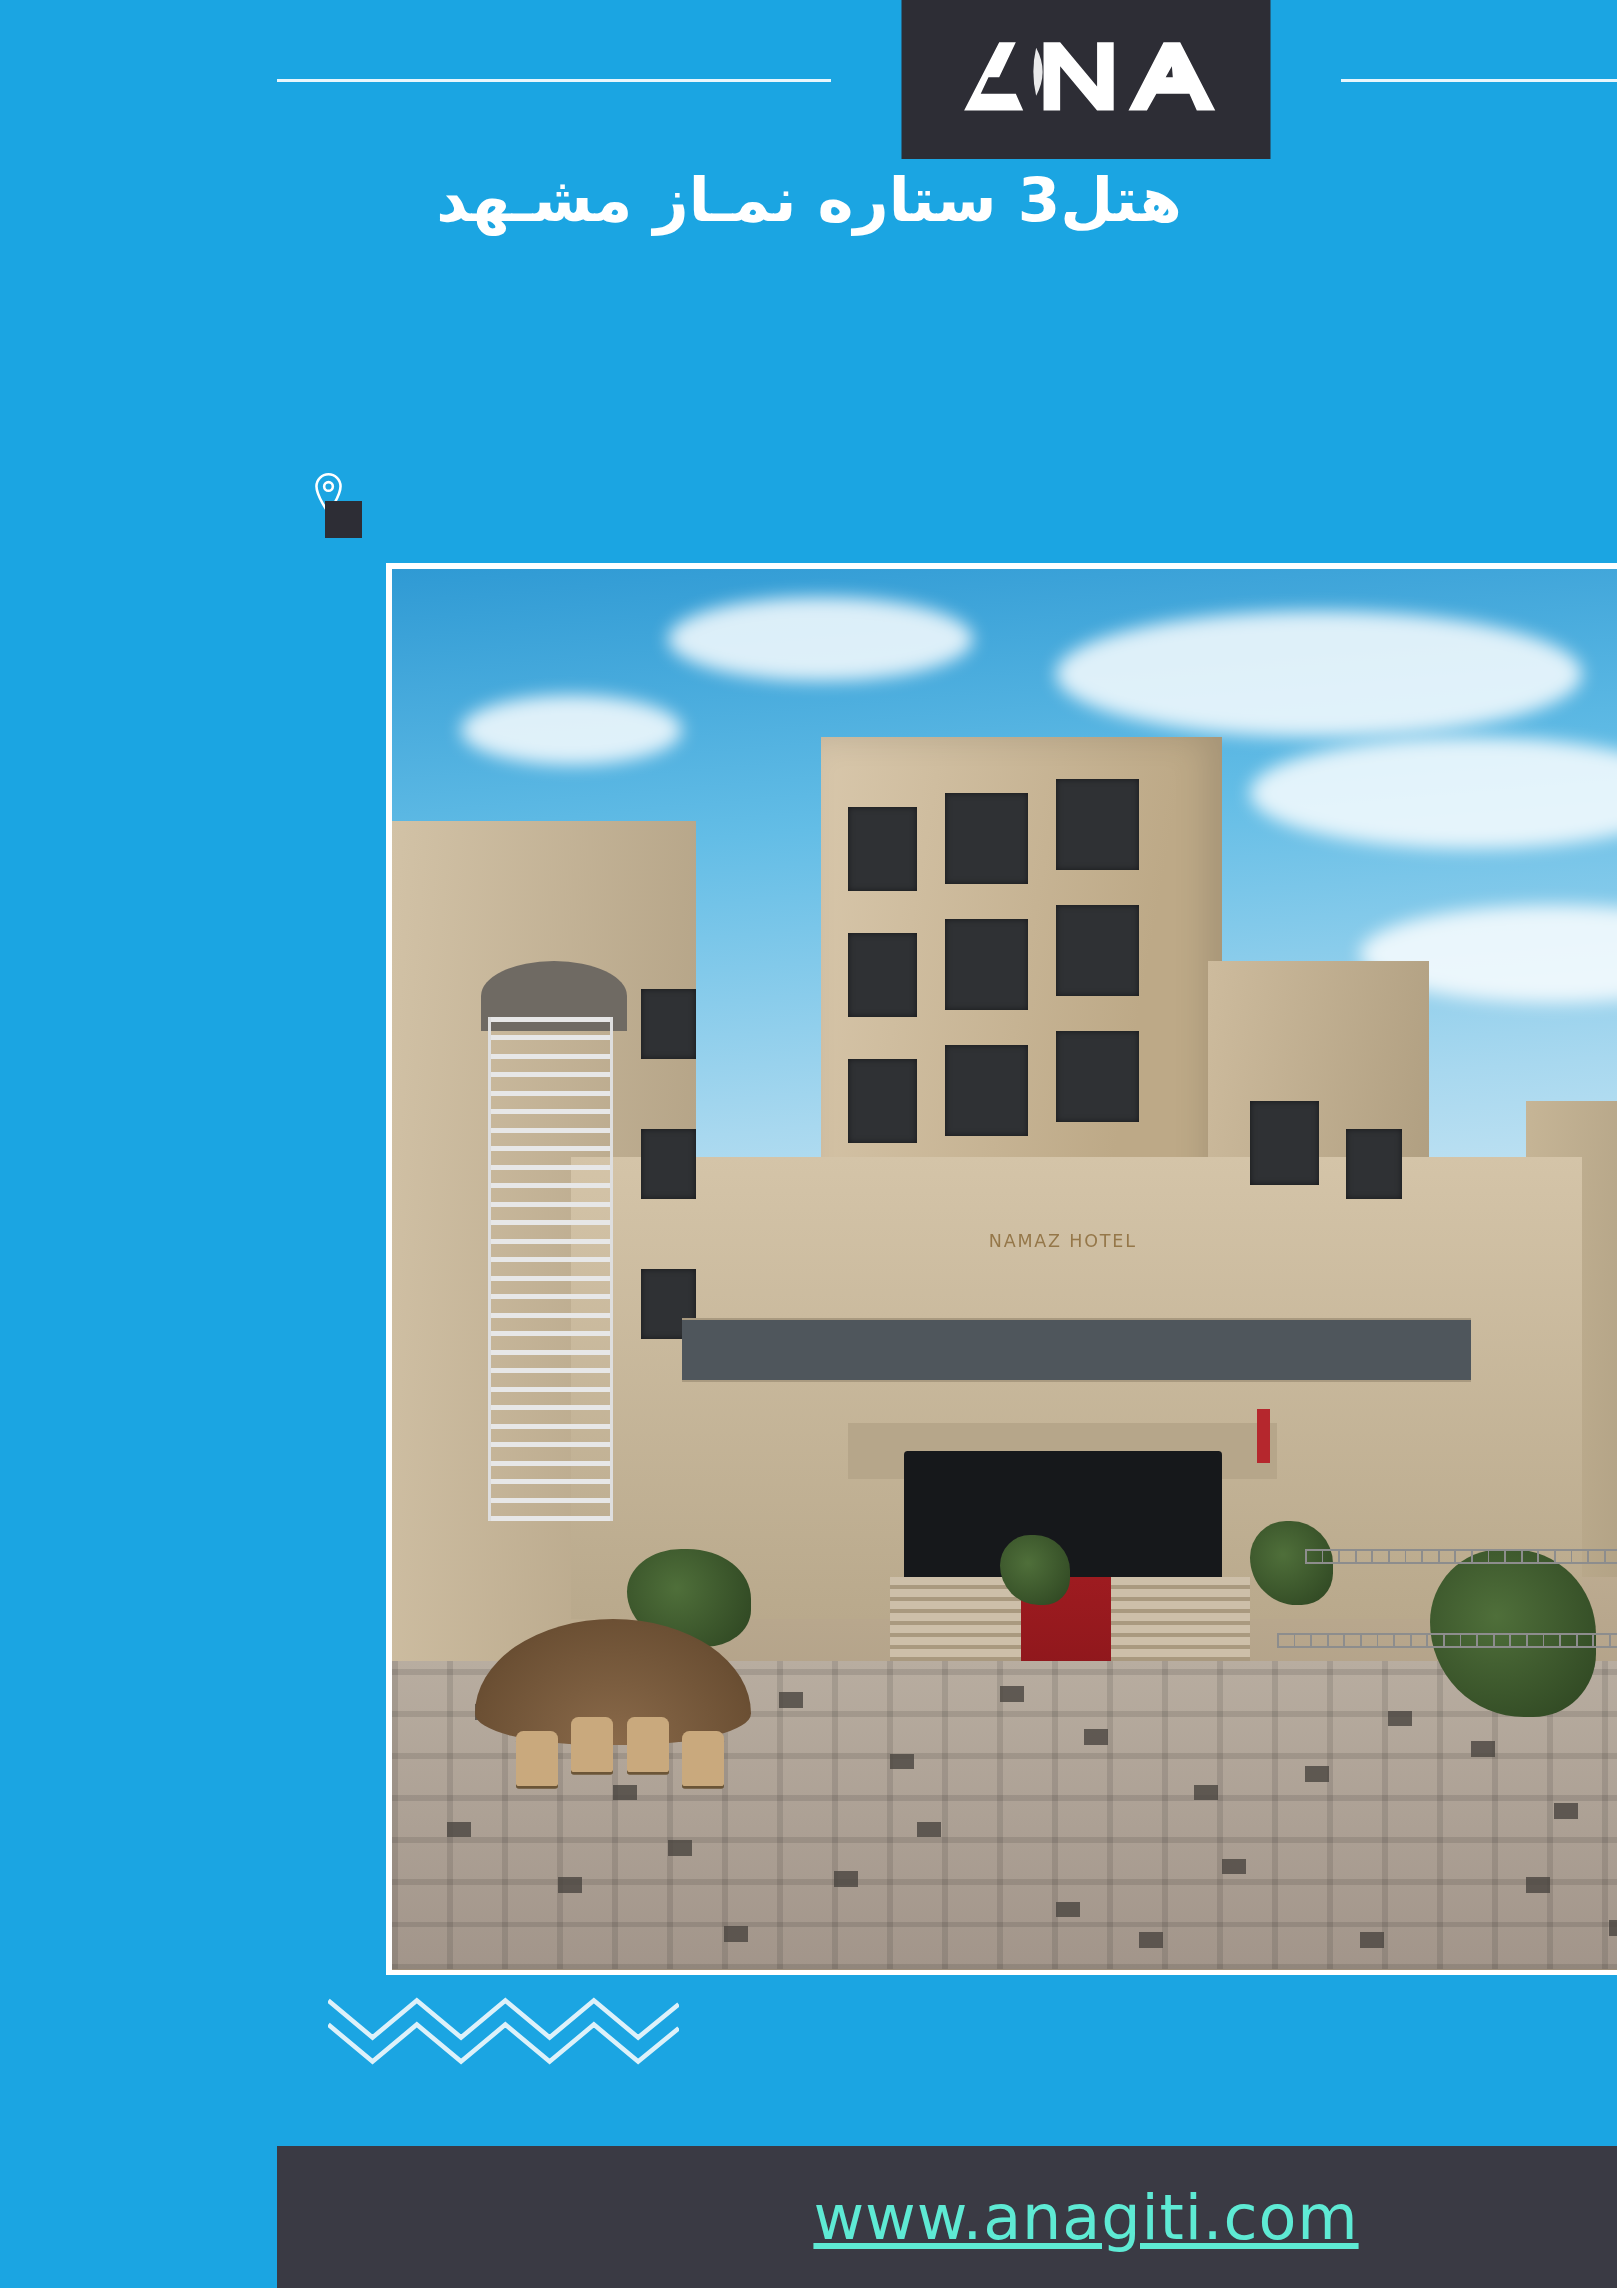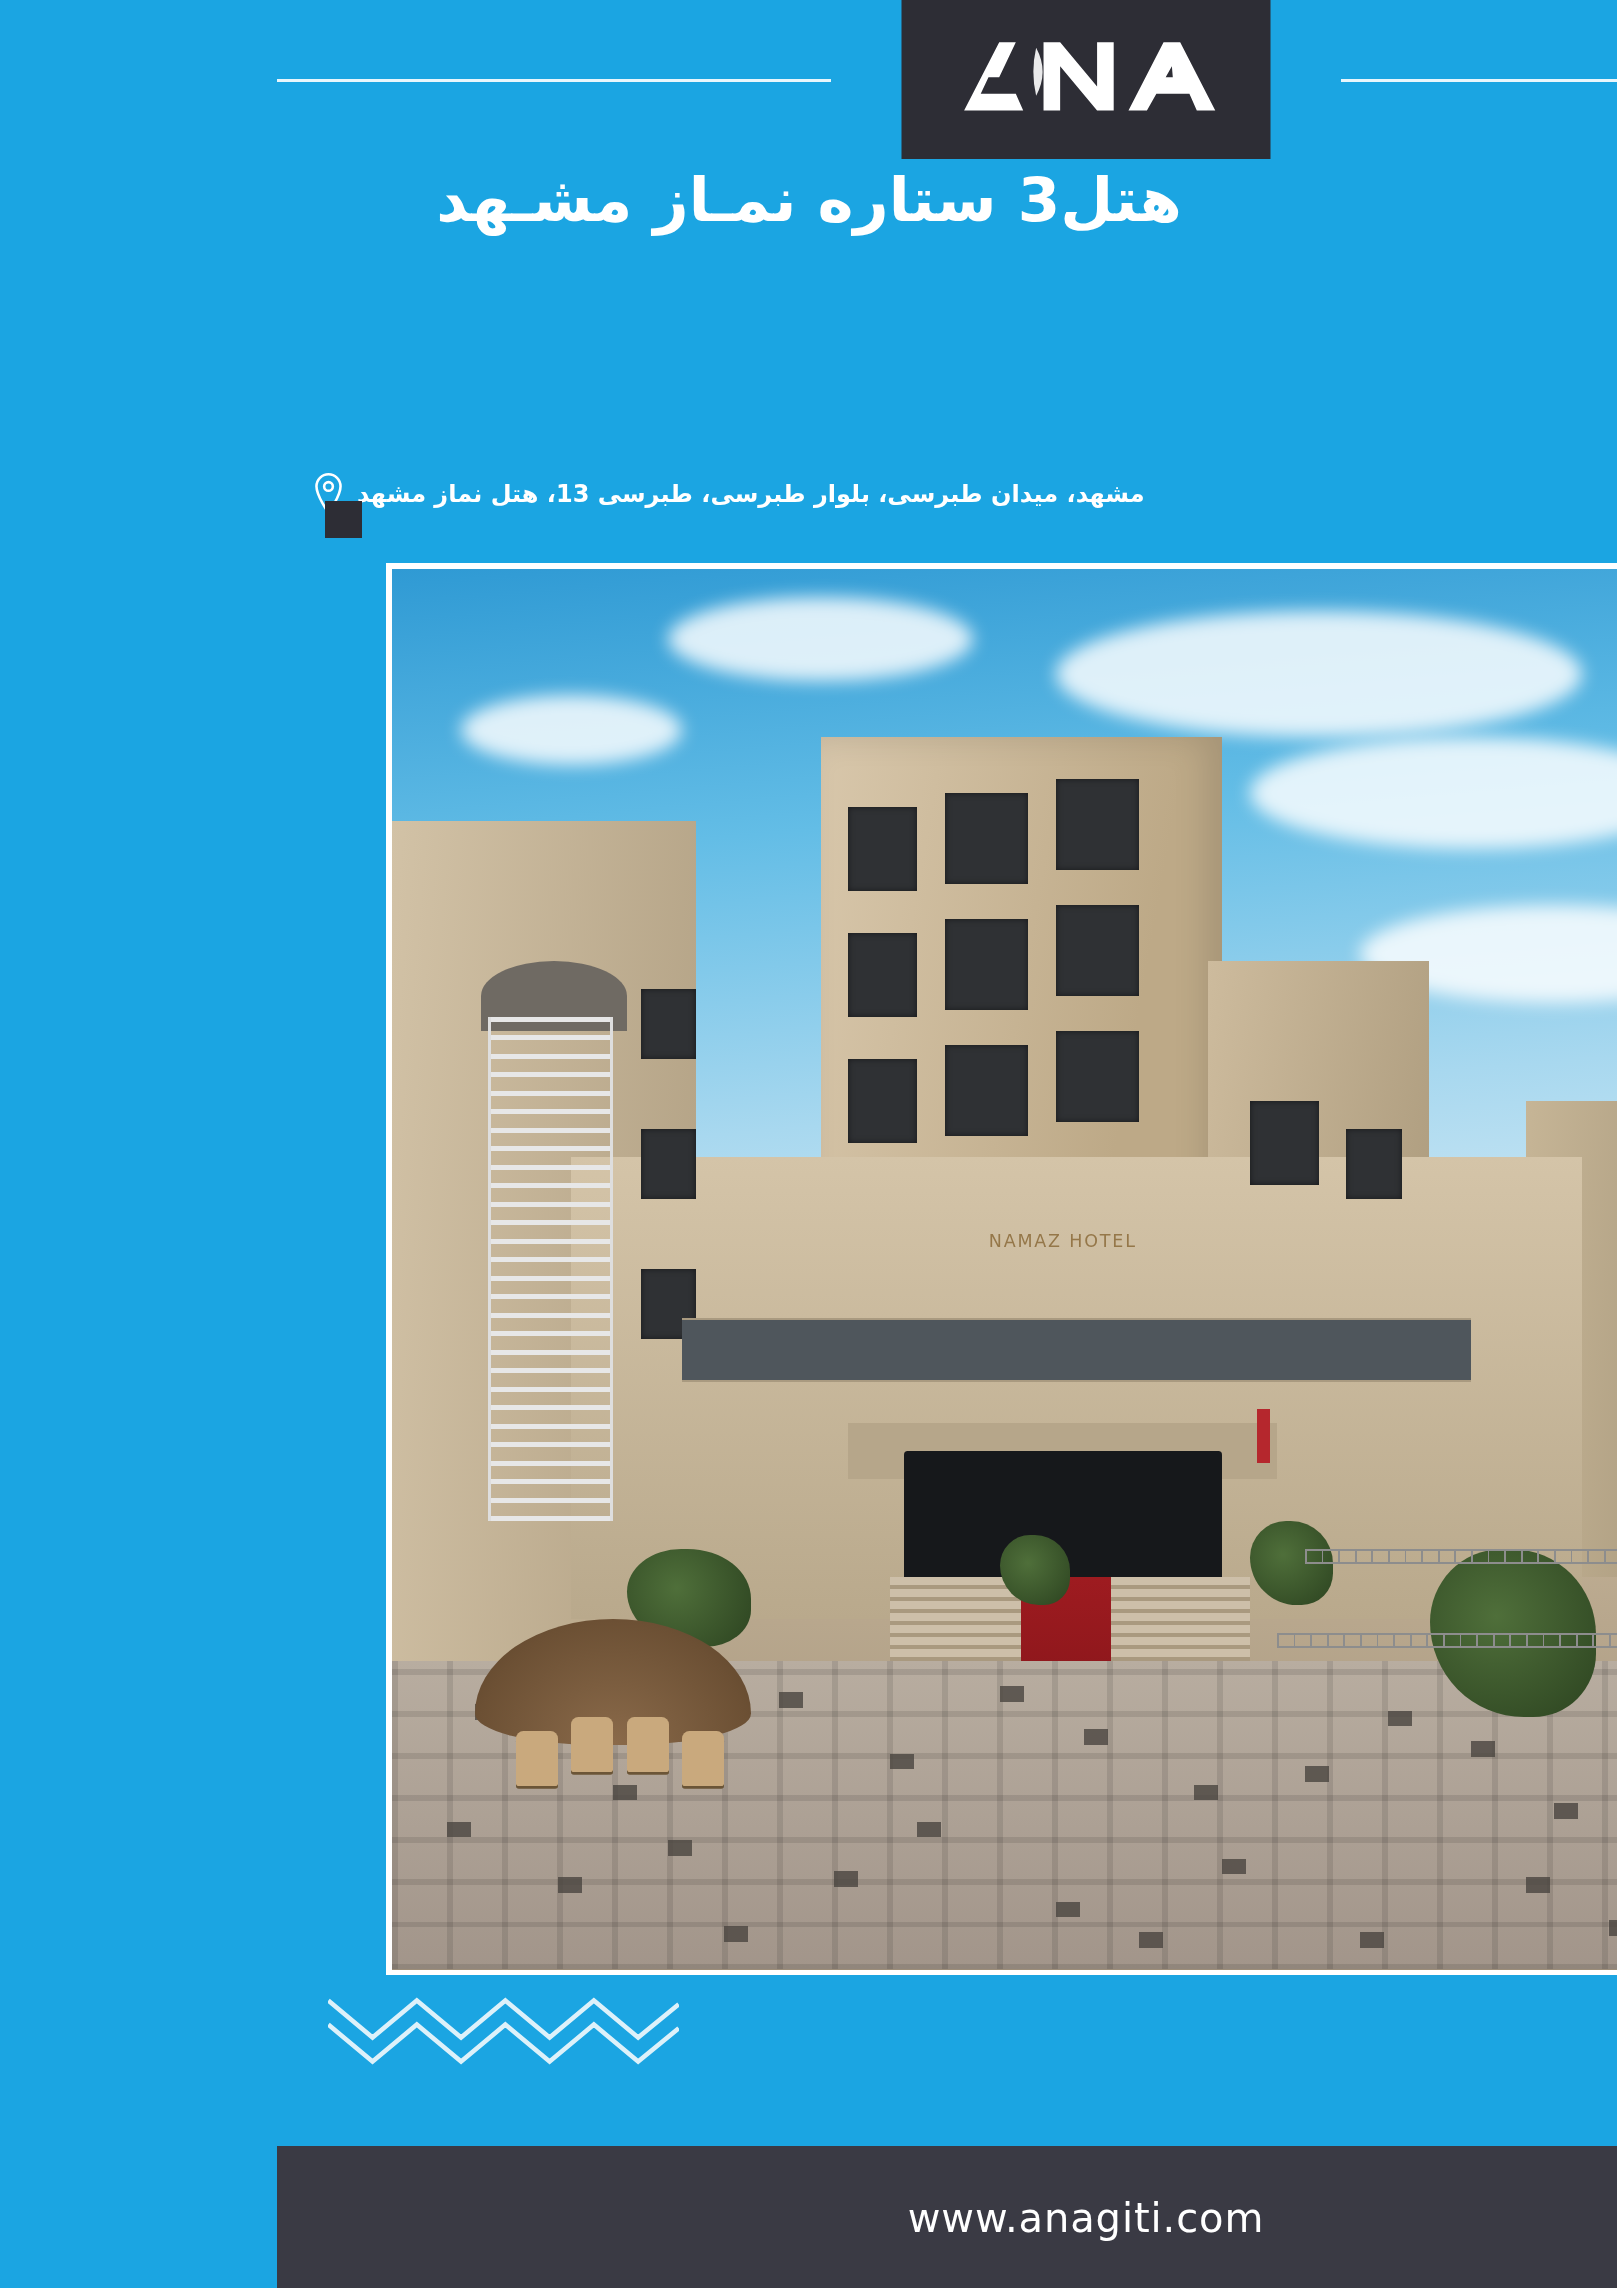--- a/index.html
+++ b/index.html
@@ -356,24 +356,25 @@
     left: 0;
     bottom: 0;
     width: 1618px;
     height: 143px;
     background: #3a3a44;
     display: flex;
     align-items: center;
     justify-content: center;
   }
   .footer-url {
-    color: #ffffff;
-    font-size: 40px;
+    color: #5eead4;
+    font-size: 62px;
     letter-spacing: 0.9px;
     direction: ltr;
+    text-decoration: underline;
   }
 </style>
 </head>
 <body>
 
 <div class="poster">
 
   <div class="header-bar">
     <div class="header-line left"></div>
     <div class="header-line right"></div>
@@ -390,21 +391,20 @@
   </div>
 
   <div class="title">هتل3 ستاره  نمـاز  مشـهد</div>
 
 
   <div class="address-row">
     <svg class="pin-icon" viewBox="0 0 24 32">
       <path d="M12 1C6.8 1 2.6 5.2 2.6 10.4 2.6 18 12 31 12 31s9.4-13 9.4-20.6C21.4 5.2 17.2 1 12 1z" fill="none" stroke="#ffffff" stroke-width="2"></path>
       <circle cx="12" cy="10.5" r="3.4" fill="none" stroke="#ffffff" stroke-width="2"></circle>
     </svg>
-    <div class="address-text">مشهد، میدان طبرسی، بلوار طبرسی، طبرسی 13، هتل نماز مشهد</div>
   </div>
 
   <div class="square-accent"></div>
 
   <div class="dots" id="dotgrid">
       <div class="dot" style="left: 0px; top: 0px;"></div>
       <div class="dot" style="left: 18.5px; top: 0px;"></div>
       <div class="dot" style="left: 37px; top: 0px;"></div>
       <div class="dot" style="left: 55px; top: 0px;"></div>
       <div class="dot" style="left: 74px; top: 0px;"></div>

